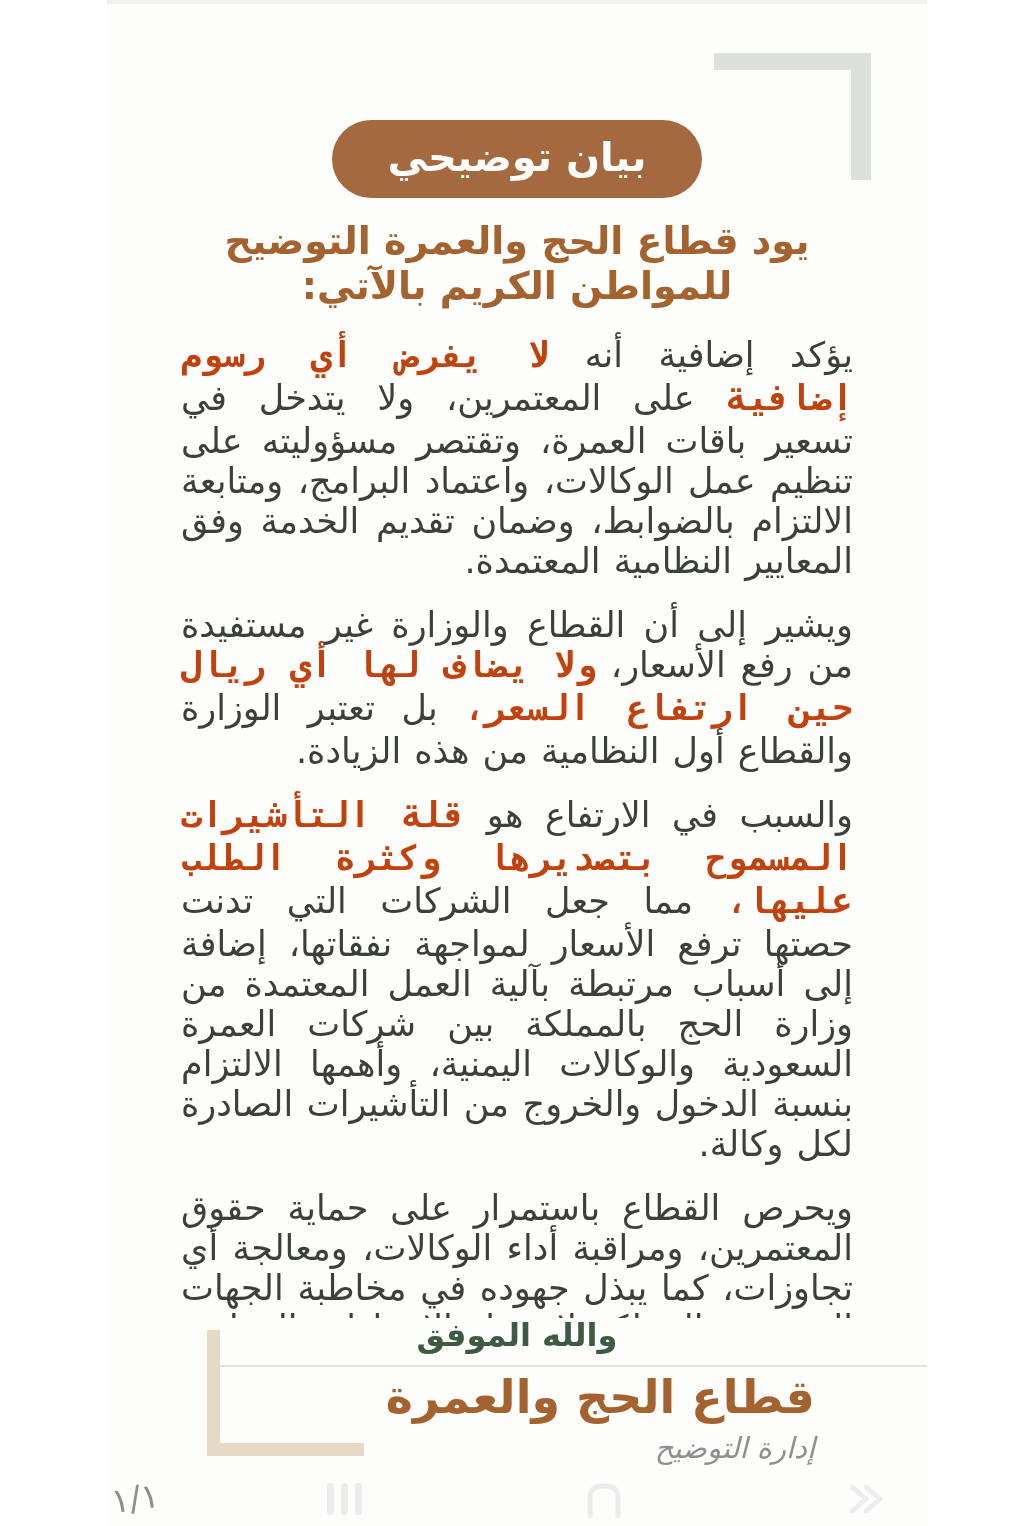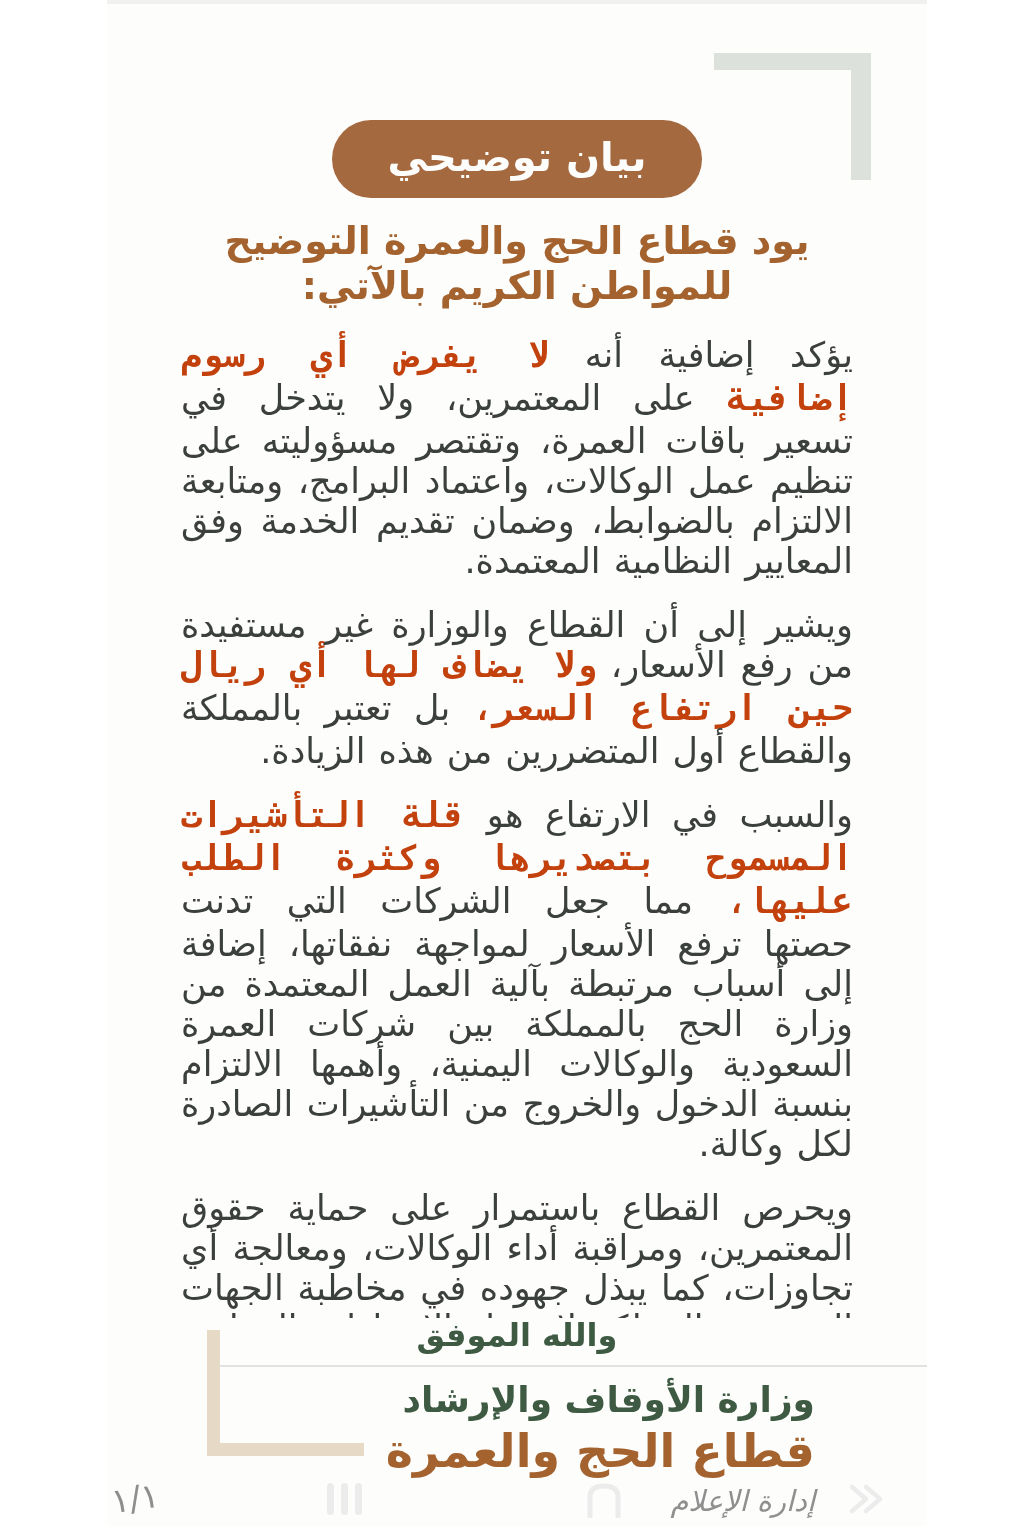--- a/index.html
+++ b/index.html
@@ -174,36 +174,35 @@
     <div class="badge-wrap">
       <span class="badge">بيان توضيحي</span>
     </div>
 
 
     <h2 class="doc-subtitle">يود قطاع الحج والعمرة التوضيح للمواطن الكريم بالآتي:</h2>
 
     <div class="body-block">
       <p class="body-para"><span>يؤكد إضافية أنه </span><strong class="hl">لا يفرض أي رسوم إضافية</strong><span> على المعتمرين، ولا يتدخل في تسعير باقات العمرة، وتقتصر مسؤوليته على تنظيم عمل الوكالات، واعتماد البرامج، ومتابعة الالتزام بالضوابط، وضمان تقديم الخدمة وفق المعايير النظامية المعتمدة.</span></p>
 
-      <p class="body-para"><span>ويشير إلى أن القطاع والوزارة غير مستفيدة من رفع الأسعار، </span><strong class="hl">ولا يضاف لها أي ريال حين ارتفاع السعر،</strong><span> بل تعتبر بالمملكة والقطاع أول المتضررين من هذه الزيادة.</span></p>
+      <p class="body-para"><span>ويشير إلى أن القطاع والوزارة غير مستفيدة من رفع الأسعار، </span><strong class="hl">ولا يضاف لها أي ريال حين ارتفاع السعر،</strong><span> بل تعتبر الوزارة والقطاع أول النظامية من هذه الزيادة.</span></p>
 
       <p class="body-para"><span>والسبب في الارتفاع هو </span><strong class="hl">قلة التأشيرات المسموح بتصديرها وكثرة الطلب عليها،</strong><span> مما جعل الشركات التي تدنت حصتها ترفع الأسعار لمواجهة نفقاتها، إضافة إلى أسباب مرتبطة بآلية العمل المعتمدة من وزارة الحج بالمملكة بين شركات العمرة السعودية والوكالات اليمنية، وأهمها الالتزام بنسبة الدخول والخروج من التأشيرات الصادرة لكل وكالة.</span></p>
 
       <p class="body-para"><span>ويحرص القطاع باستمرار على حماية حقوق المعتمرين، ومراقبة أداء الوكالات، ومعالجة أي تجاوزات، كما يبذل جهوده في مخاطبة الجهات المختصة بالمملكة لاستثناء الإجراءات المطبقة ليواكب العرض كثرة الطلب، مما سيؤدي لخفض الأسعار وتسهيل تأشيرة العمرة لذوي الدخل المحدود.</span><strong class="hl"></strong><span></span></p>
     </div>
 
   </div>
 
   <div class="footer">
     <div class="closing">والله الموفق</div>
     <div class="separator"></div>
     <div class="signature">
-      <div class="sig-ministry">وزارة الأوقاف والإرشاد</div>
       <div class="sig-sector">قطاع الحج والعمرة</div>
-      <div class="sig-dept">إدارة الإعلام</div>
+      <div class="sig-dept">إدارة التوضيح</div>
     </div>
   </div>
 
   <div class="page-indicator">١/١</div>
 
   <div class="nav-icon icon-recents">
     <svg width="44" height="34" viewBox="0 0 44 34">
       <rect x="4" y="1" width="7" height="32" rx="3.5" fill="#ececec"></rect>
       <rect x="18" y="1" width="7" height="32" rx="3.5" fill="#ececec"></rect>
       <rect x="32" y="1" width="7" height="32" rx="3.5" fill="#ececec"></rect>

